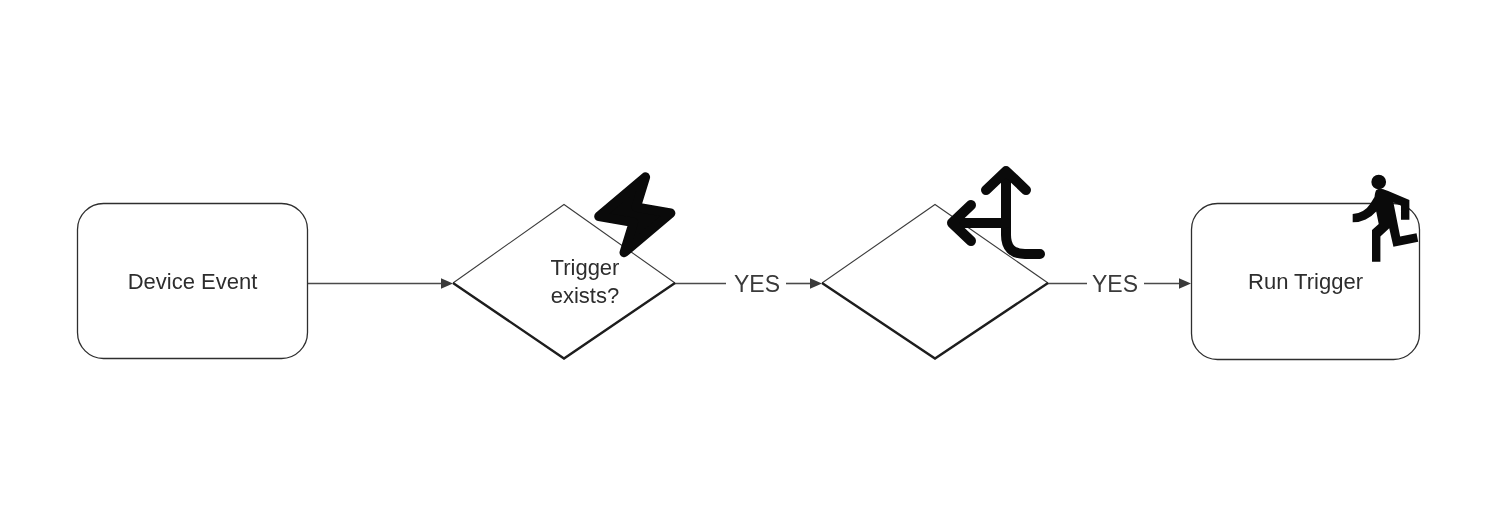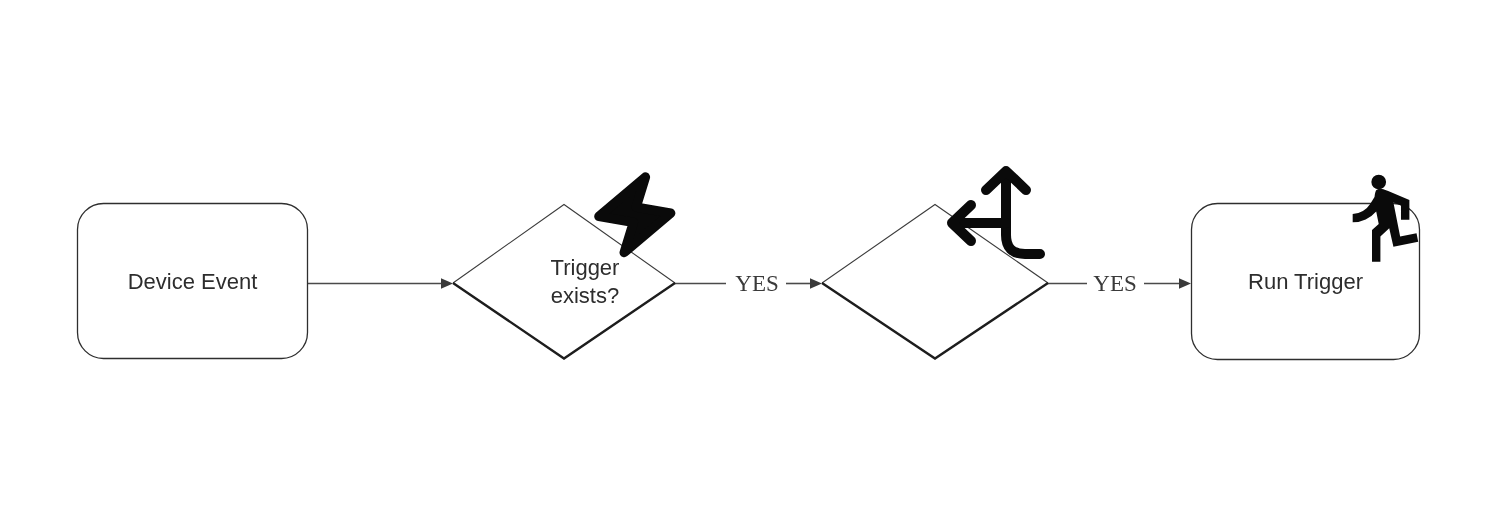--- a/index.html
+++ b/index.html
@@ -33,21 +33,20 @@
     white-space: pre-line;
     pointer-events: none;
   }
   .edge-label {
     position: absolute;
     text-align: center;
     color: #3a3a3a;
     font-size: 23px;
     line-height: 28px;
     pointer-events: none;
-    font-family: Liberation Serif, serif;
   }
 </style>
 </head>
 <body>
 
 <div class="canvas">
 
   <svg class="layer" width="1485" height="523" viewBox="0 0 1485 523">
 
     <g>

